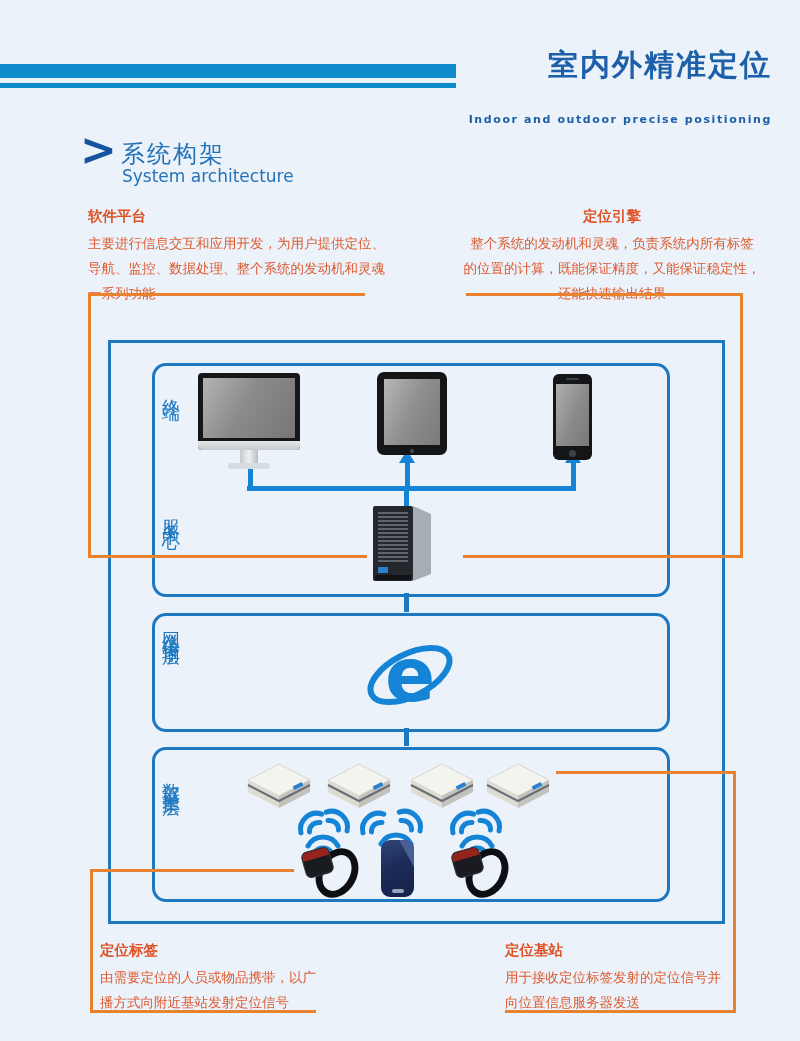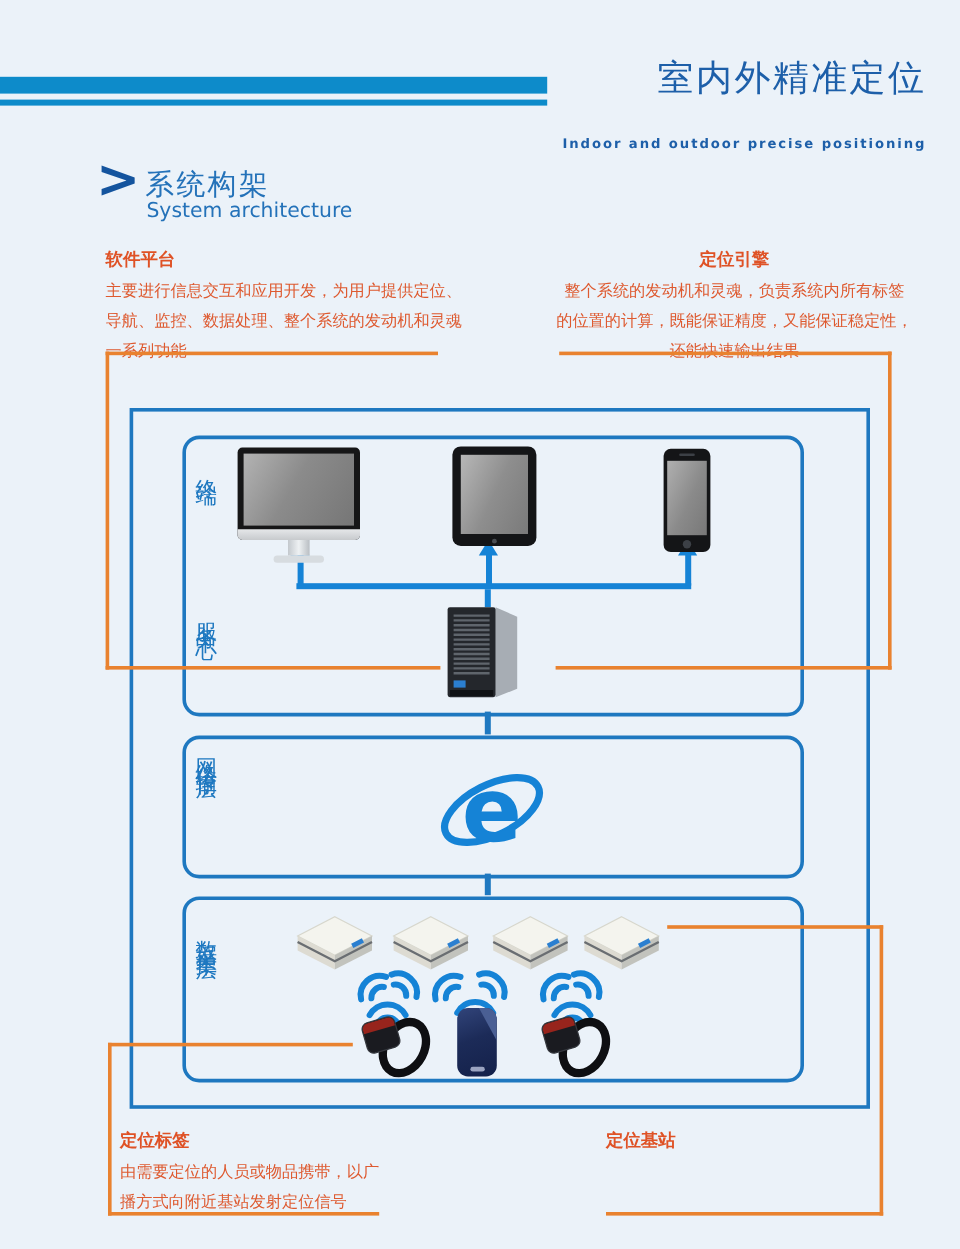--- a/index.html
+++ b/index.html
@@ -4,21 +4,21 @@
 <style>
   html,body{margin:0;padding:0;}
   body{font-family:"DejaVu Sans","Liberation Sans",sans-serif;}
   .canvas{position:relative;width:800px;height:1041px;background:#ebf2f9;overflow:hidden;}
   .abs{position:absolute;}
 
   
   .bar{position:absolute;left:0;background:#0d8bca;}
   .bar-thick{top:64px;width:456px;height:14px;}
   .bar-thin{top:83px;width:456px;height:5px;}
-  .title-cn{position:absolute;right:28px;top:45px;font-size:30px;font-weight:normal;color:#1d5fa9;letter-spacing:2px;white-space:nowrap;}
+  .title-cn{position:absolute;right:28px;top:45px;font-size:30px;font-weight:bold;color:#1d5fa9;letter-spacing:2px;white-space:nowrap;}
   .title-en{position:absolute;right:28px;top:82px;font-size:11px;font-weight:bold;color:#1d5fa9;letter-spacing:1.6px;white-space:nowrap;margin-top:31px;}
 
   
   .chev{position:absolute;left:80px;top:128px;font-size:44px;font-weight:900;color:#14549e;line-height:44px;}
   .sec-cn{position:absolute;left:121px;top:138px;font-size:24px;color:#2472b9;letter-spacing:2px;}
   .sec-en{position:absolute;left:122px;top:166px;font-size:17px;color:#2472b9;}
 
   
   .co{position:absolute;width:310px;color:#de5a30;}
   .co-title{font-size:14.5px;font-weight:bold;color:#df5226;margin:0 0 5px 0;}
@@ -275,15 +275,17 @@
       </div>
   </div>
 
   <div class="co" style="left:100px;top:941px;width:250px;">
     <p class="co-title">定位标签</p>
     <p class="co-body">由需要定位的人员或物品携带，以广
 播方式向附近基站发射定位信号</p>
   </div>
   <div class="co" style="left:505px;top:941px;width:250px;">
     <p class="co-title">定位基站</p>
+    <p class="co-body">用于接收定位标签发射的定位信号并
+向位置信息服务器发送</p>
   </div>
 
 </div>
 
 </body></html>

